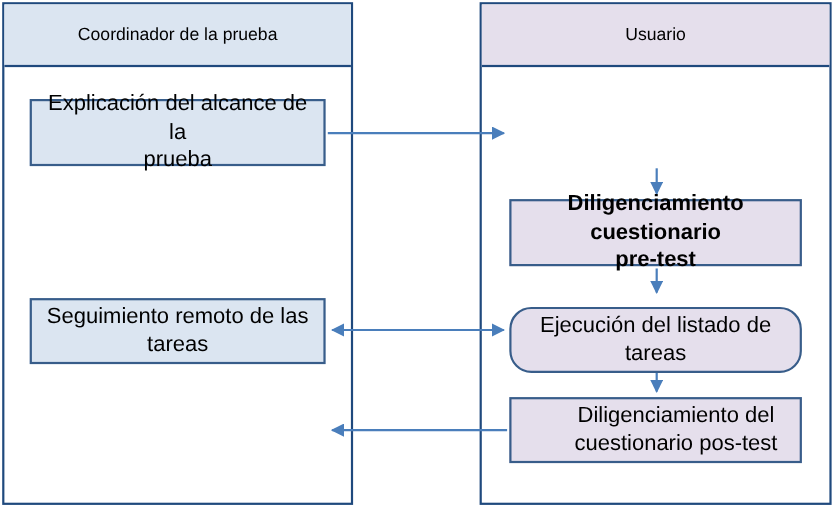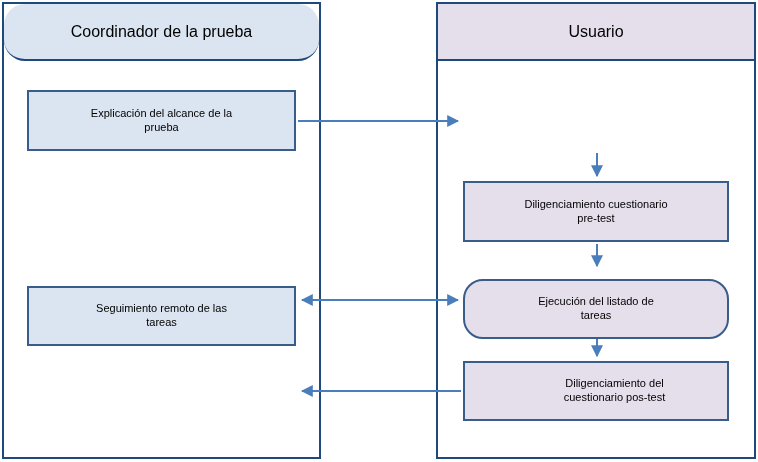--- a/index.html
+++ b/index.html
@@ -29,42 +29,42 @@
   .lane-right { left: 436px; width: 320px; }
   .lane-header {
     height: 57px;
     border-bottom: 2px solid #1f497d;
     box-sizing: border-box;
     display: flex;
     align-items: center;
     justify-content: center;
     font-size: 16px;
   }
-  .hdr-blue     { background: #dbe5f1; border-radius: 21px; }
+  .hdr-blue     { background: #dbe5f1; }
   .hdr-lavender { background: #e5dfec; align-items: center; }
   
   .node {
     position: absolute;
     box-sizing: border-box;
     border: 2px solid #385d8a;
     display: flex;
     align-items: center;
     justify-content: center;
     text-align: center;
-    font-size: 11px;
+    font-size: 20px;
     line-height: 1.27;
     white-space: pre-line;
     padding: 2px 6px;
   }
   .node-blue     { background: #dbe5f1; }
   .node-lavender { background: #e5dfec; }
   .n-explicacion { left: 27px;  top: 90px;  width: 269px; height: 61px; }
   .n-firma       { left: 463px; top: 90px;  width: 266px; height: 61px; }
-  .n-pretest     { left: 463px; top: 181px; width: 266px; height: 61px; }
-  .n-seguimiento { left: 27px;  top: 271px; width: 269px; height: 60px; margin-top: 15px; }
+  .n-pretest     { left: 463px; top: 181px; width: 266px; height: 61px; font-weight: bold; }
+  .n-seguimiento { left: 27px;  top: 271px; width: 269px; height: 60px; }
   .n-ejecucion   { left: 463px; top: 279px; width: 266px; height: 60px; border-radius: 20px; }
   .n-calculo     { left: 27px;  top: 361px; width: 269px; height: 60px; }
   .n-postest     { left: 463px; top: 361px; width: 266px; height: 60px; padding-left: 43px; }
   
   .edges {
     position: absolute;
     left: 0; top: 0;
     width: 758px;
     height: 462px;
     pointer-events: none;

